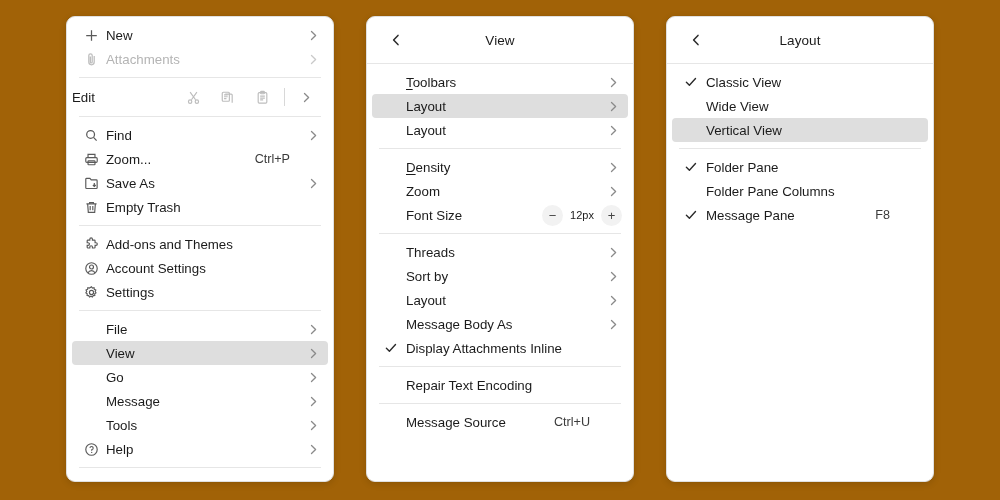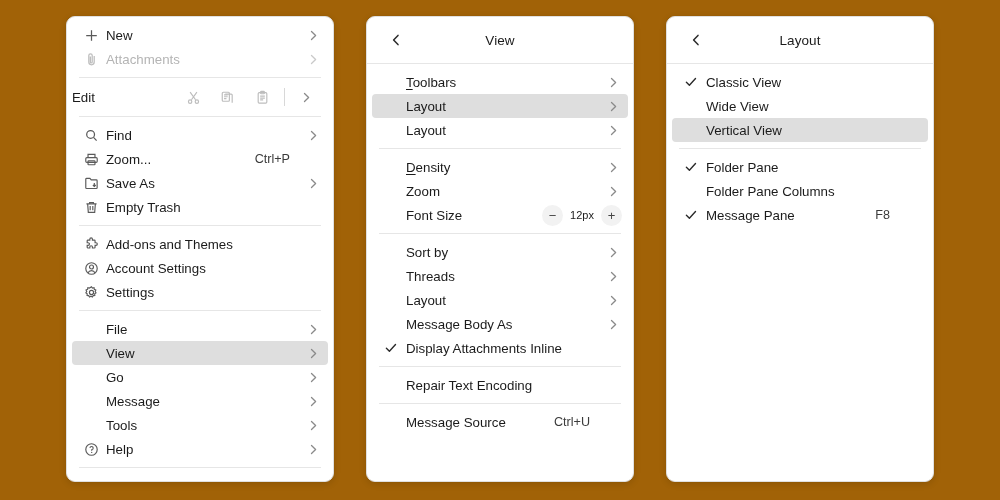--- a/index.html
+++ b/index.html
@@ -514,31 +514,31 @@
           <span class="sbtn">−</span>
           <span class="sval">12px</span>
           <span class="sbtn">+</span>
         </span>
       </div>
 
       <div class="sep"></div>
 
       <div class="row">
         <span class="indent"></span>
+        <span class="lbl">Threads</span>
+        <span class="chev">
+          <svg width="11" height="13" viewBox="0 0 11 13">
+              <path class="chevpath" d="M3.5 2.5 L7.6 6.5 L3.5 10.5"></path>
+            </svg>
+        </span>
+      </div>
+
+      <div class="row">
+        <span class="indent"></span>
         <span class="lbl">Sort by</span>
-        <span class="chev">
-          <svg width="11" height="13" viewBox="0 0 11 13">
-              <path class="chevpath" d="M3.5 2.5 L7.6 6.5 L3.5 10.5"></path>
-            </svg>
-        </span>
-      </div>
-
-      <div class="row">
-        <span class="indent"></span>
-        <span class="lbl">Threads</span>
         <span class="chev">
           <svg width="11" height="13" viewBox="0 0 11 13">
               <path class="chevpath" d="M3.5 2.5 L7.6 6.5 L3.5 10.5"></path>
             </svg>
         </span>
       </div>
 
       <div class="row">
         <span class="indent"></span>
         <span class="lbl">Layout</span>

